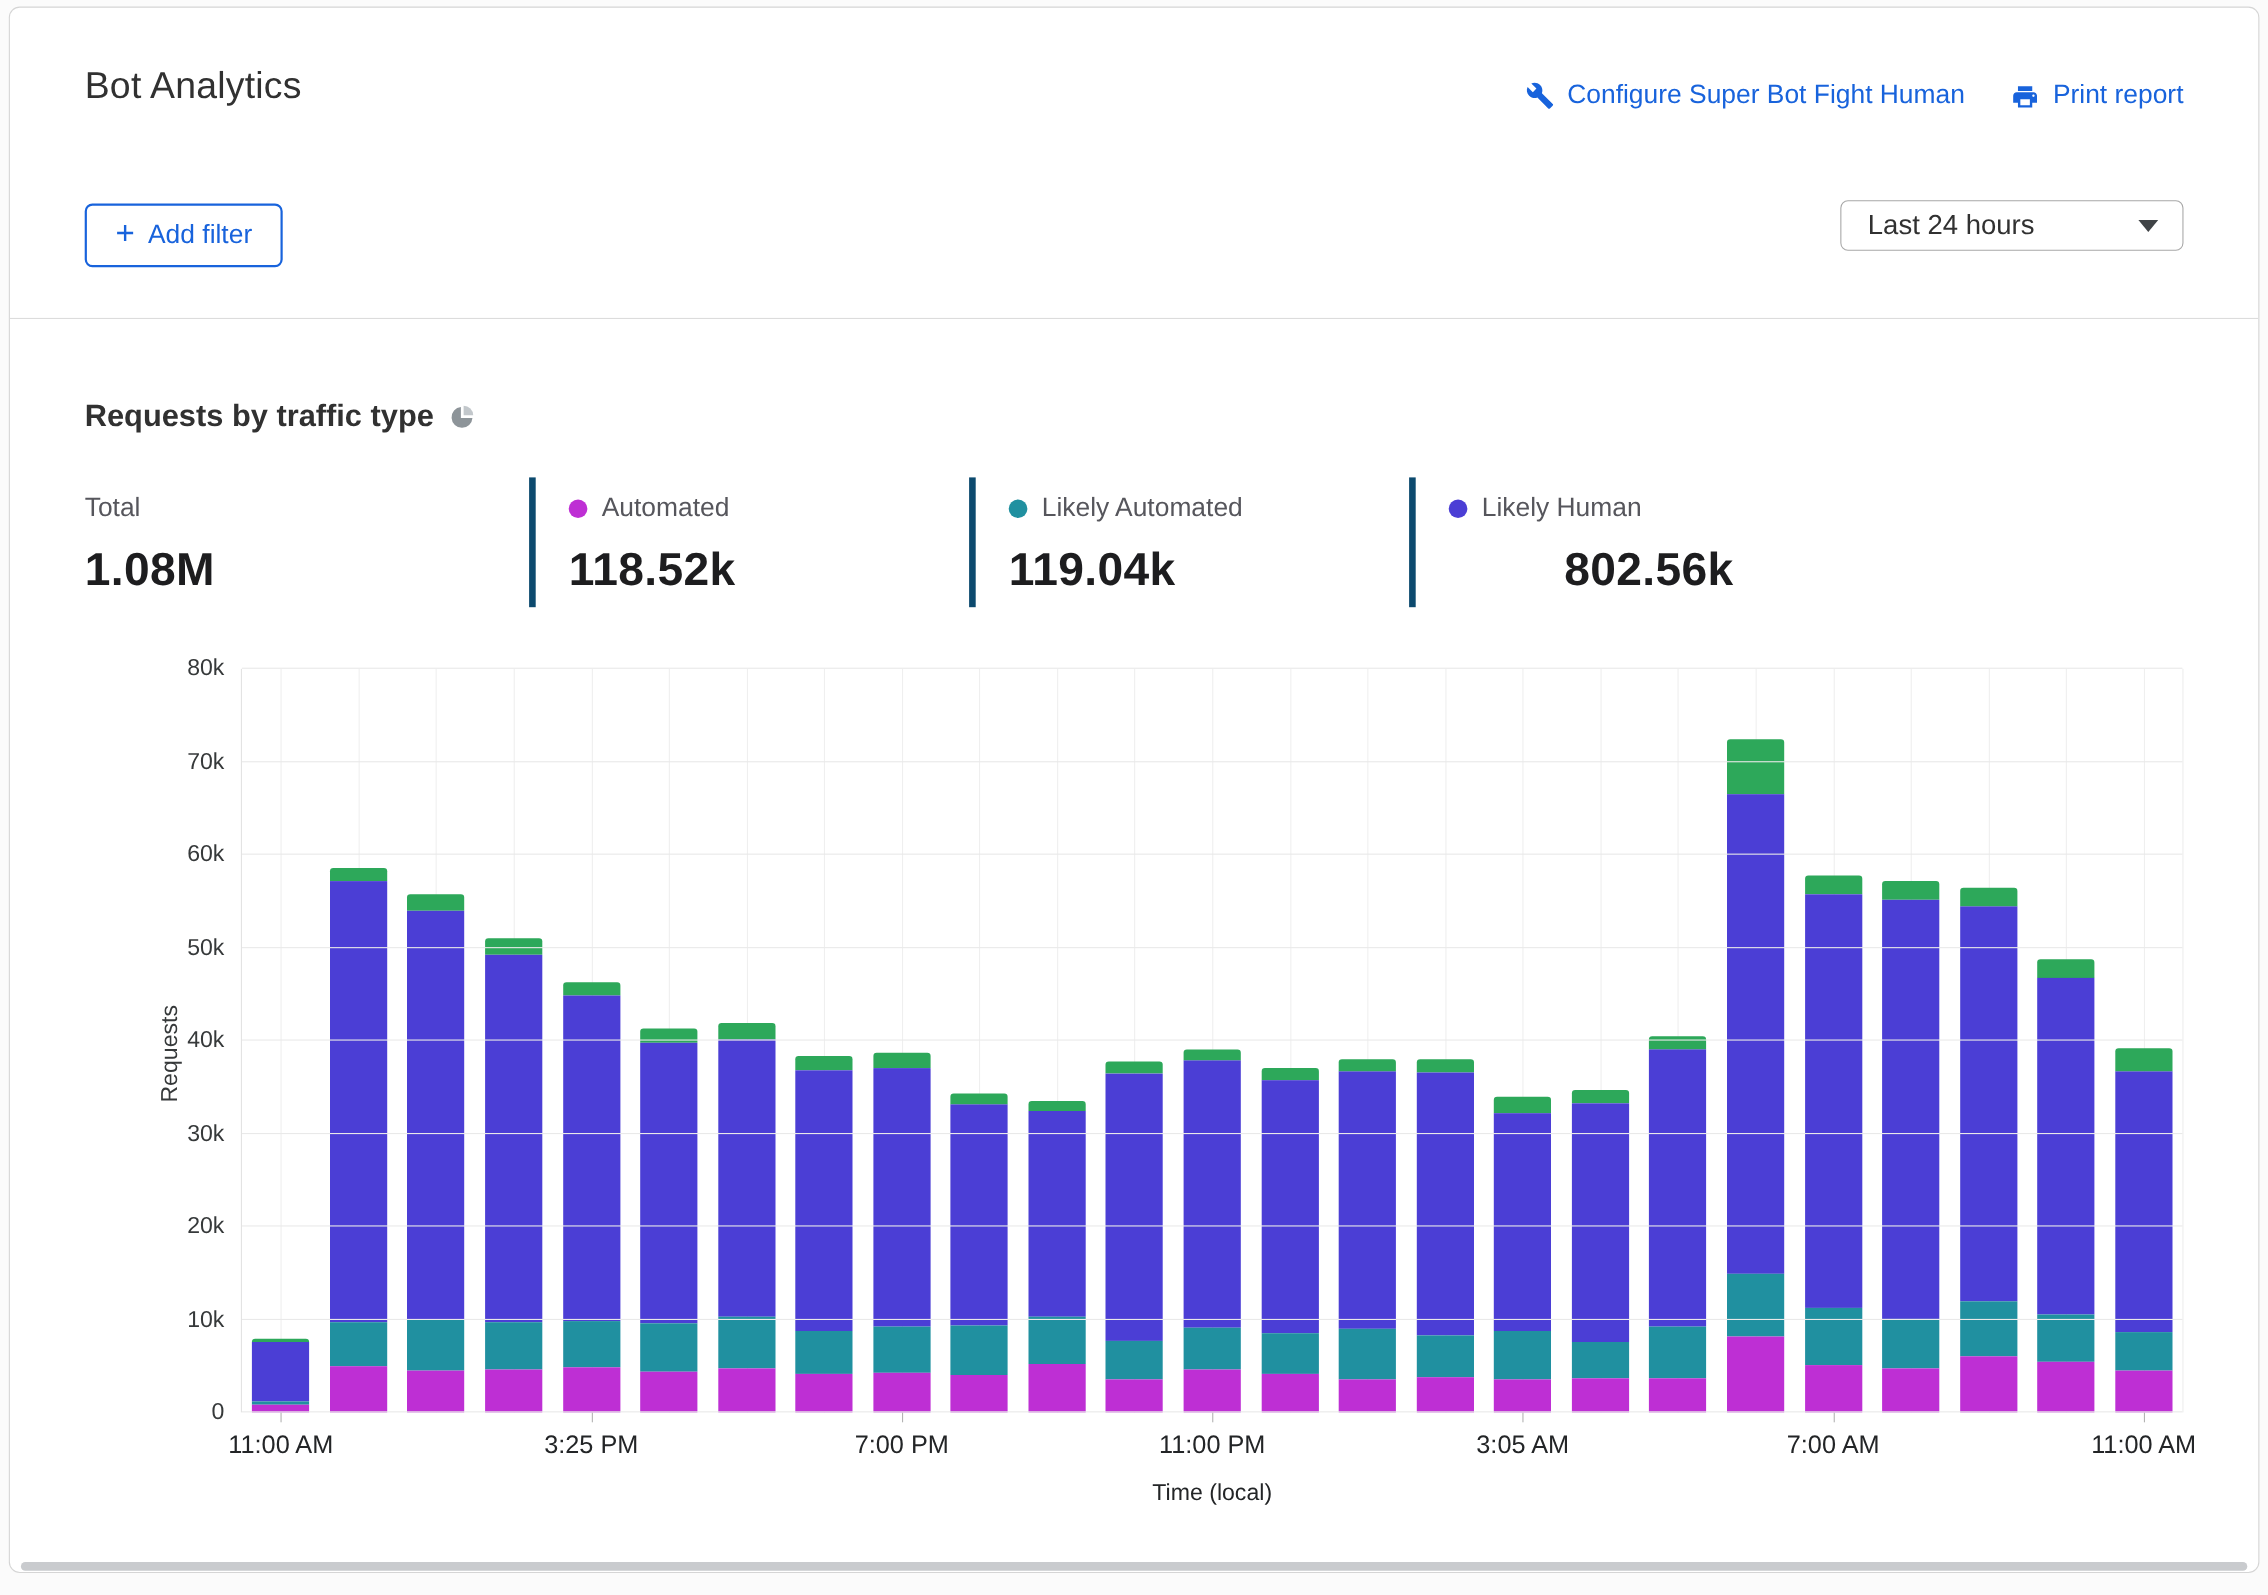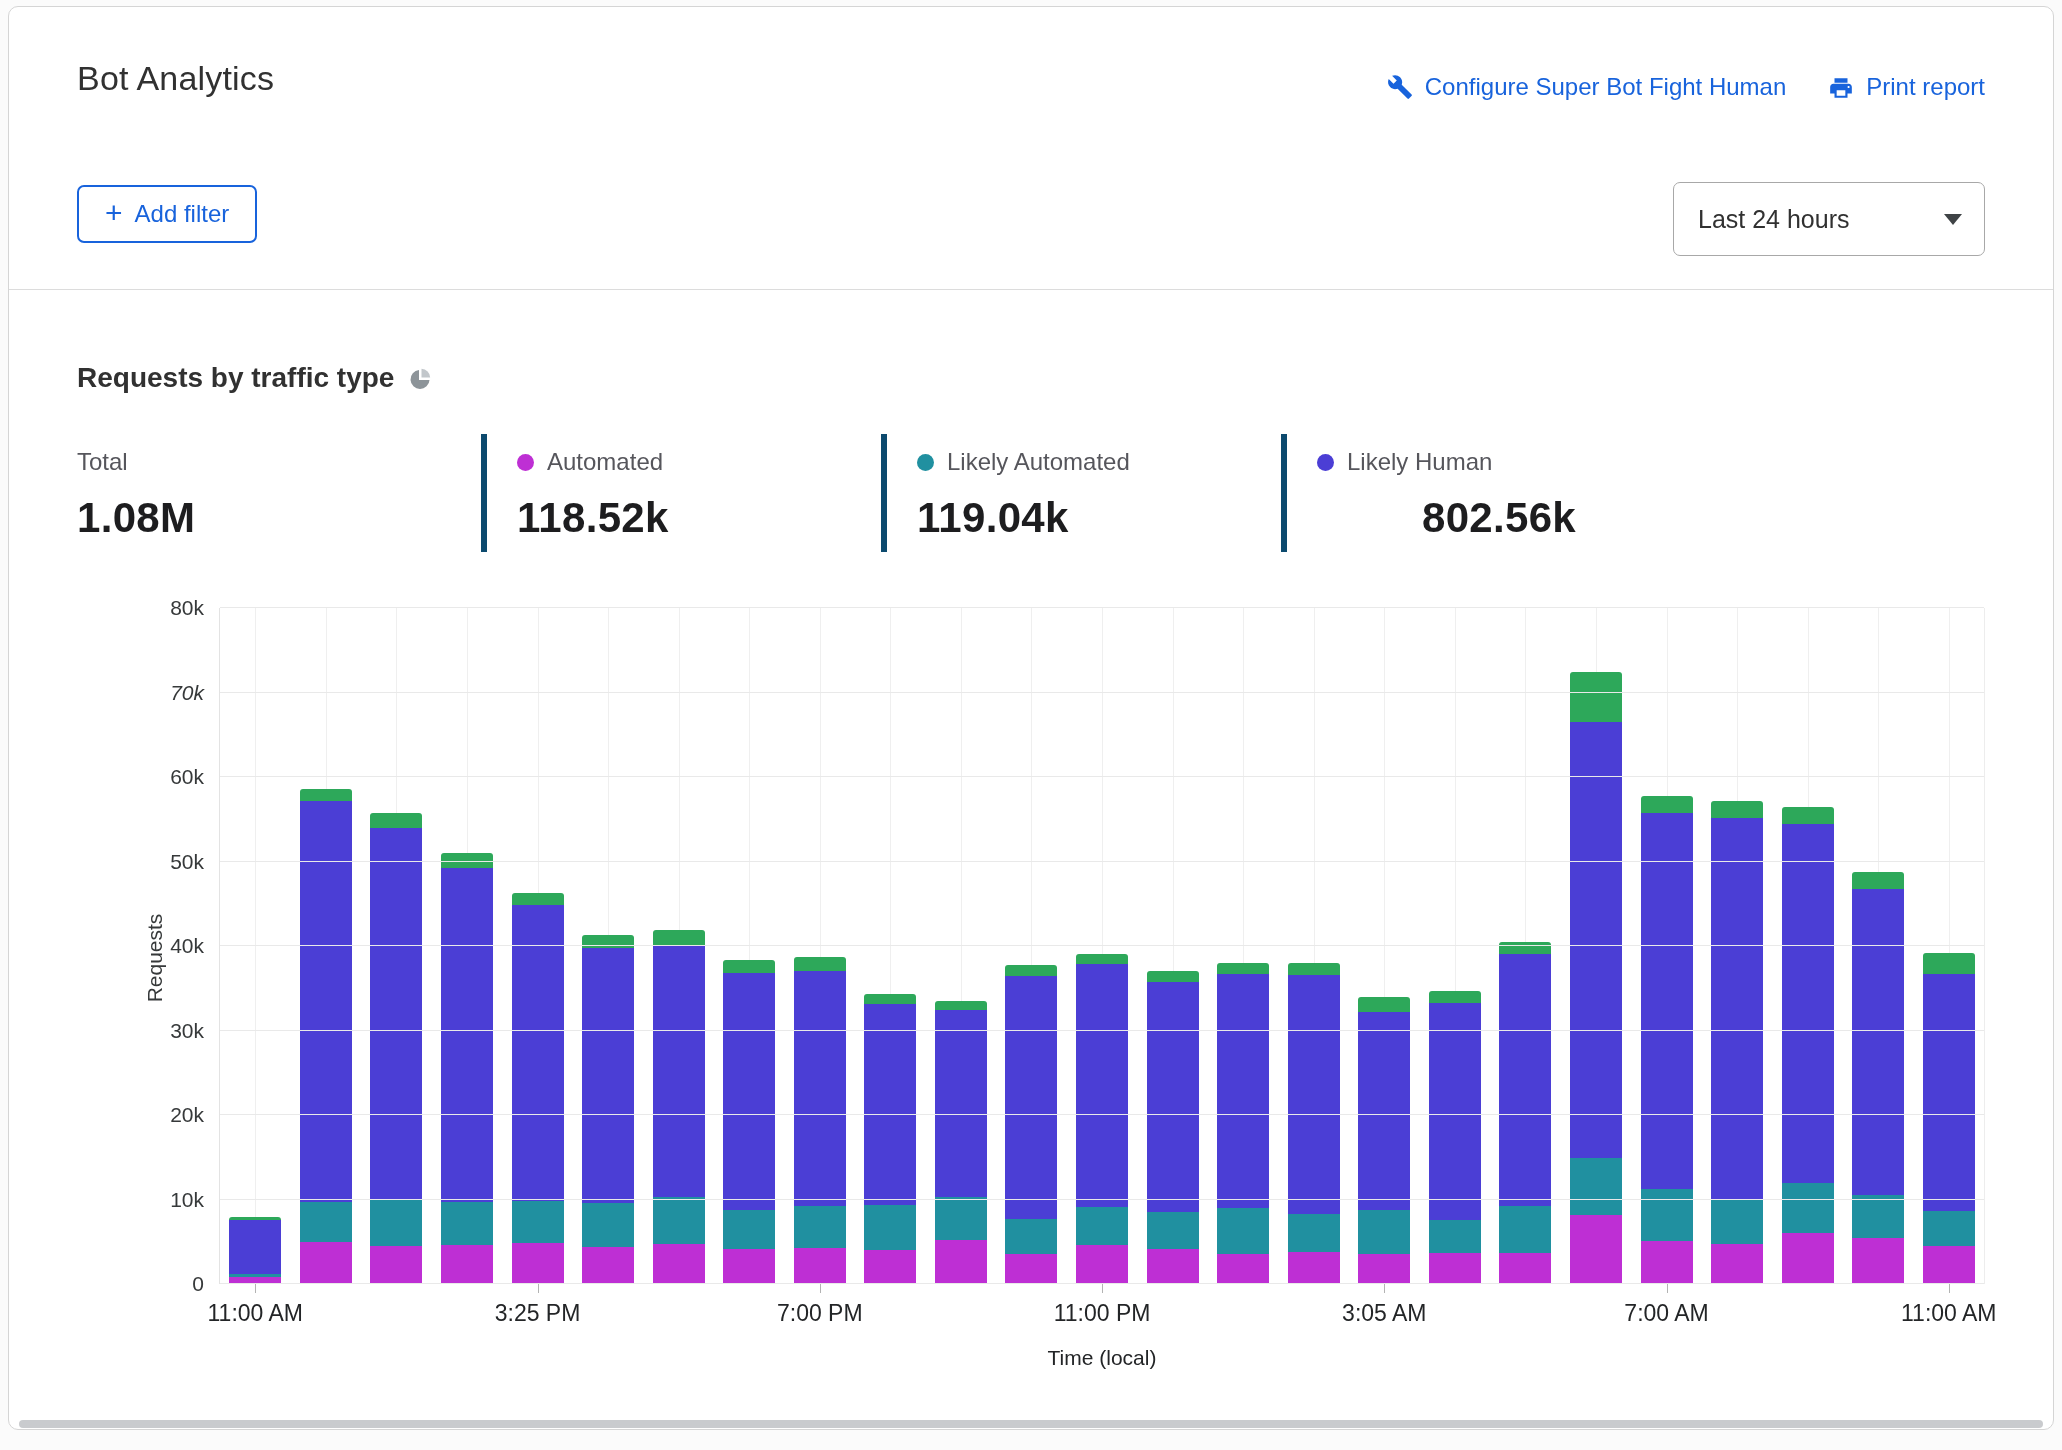--- a/index.html
+++ b/index.html
@@ -12,21 +12,21 @@
   
   .hdr { position:relative; height:283px; border-bottom:1px solid #dcdcdc; }
   .title { position:absolute; left:68px; top:52px; font-size:34px; font-weight:400; color:#313131; letter-spacing:.2px; }
   .hdr-links { position:absolute; right:68px; top:66px; display:flex; align-items:center; gap:42px; }
   .lnk { display:flex; align-items:center; gap:12px; color:#1863dc; font-size:24px; text-decoration:none; cursor:pointer; }
   .lnk svg { width:26px; height:26px; fill:#1863dc; }
   .add-filter { position:absolute; left:68px; top:178px; height:58px; padding:0 26px;
                 display:flex; align-items:center; gap:12px; background:#fff;
                 border:2px solid #1863dc; border-radius:7px; color:#1863dc; font-size:24px; cursor:pointer; }
   .add-filter .plus { font-size:30px; font-weight:500; line-height:1; margin-top:-3px; }
-  .select { position:absolute; right:68px; top:175px; width:312px; height:74px;
+  .select { position:absolute; right:68px; top:175px; width:312px; height:46px;
             border:1px solid #a8a8a8; border-radius:7px; background:#fff;
             display:flex; align-items:center; justify-content:space-between;
             padding:0 22px 0 24px; font-size:25px; color:#313131; cursor:pointer; }
   .caret { width:0; height:0; border-left:9px solid transparent; border-right:9px solid transparent;
            border-top:11px solid #3f4346; }
 
   
   .sec-title-row { display:flex; align-items:center; gap:14px; padding:72px 0 0 0; }
   .sec-title { font-size:28px; font-weight:700; color:#313131; }
   .pie { width:24px; height:24px; margin-top:2px; }
@@ -363,21 +363,21 @@
           <div class="ytick" style="bottom: 25%;">20k</div>
           <div class="hgrid" style="bottom: 37.5%;"></div>
           <div class="ytick" style="bottom: 37.5%;">30k</div>
           <div class="hgrid" style="bottom: 50%;"></div>
           <div class="ytick" style="bottom: 50%;">40k</div>
           <div class="hgrid" style="bottom: 62.5%;"></div>
           <div class="ytick" style="bottom: 62.5%;">50k</div>
           <div class="hgrid" style="bottom: 75%;"></div>
           <div class="ytick" style="bottom: 75%;">60k</div>
           <div class="hgrid" style="bottom: 87.5%;"></div>
-          <div class="ytick" style="bottom: 87.5%; font-style: italic;">70k</div>
+          <div class="ytick" style="bottom: 87.5%;">70k</div>
           <div class="hgrid" style="bottom: 100%;"></div>
           <div class="ytick" style="bottom: 100%;">80k</div>
         </div>
       <div class="x-axis-title">Time (local)</div>
     </div>
   </div>
 
   <div class="bottom-bar"></div>
 </div>
 

